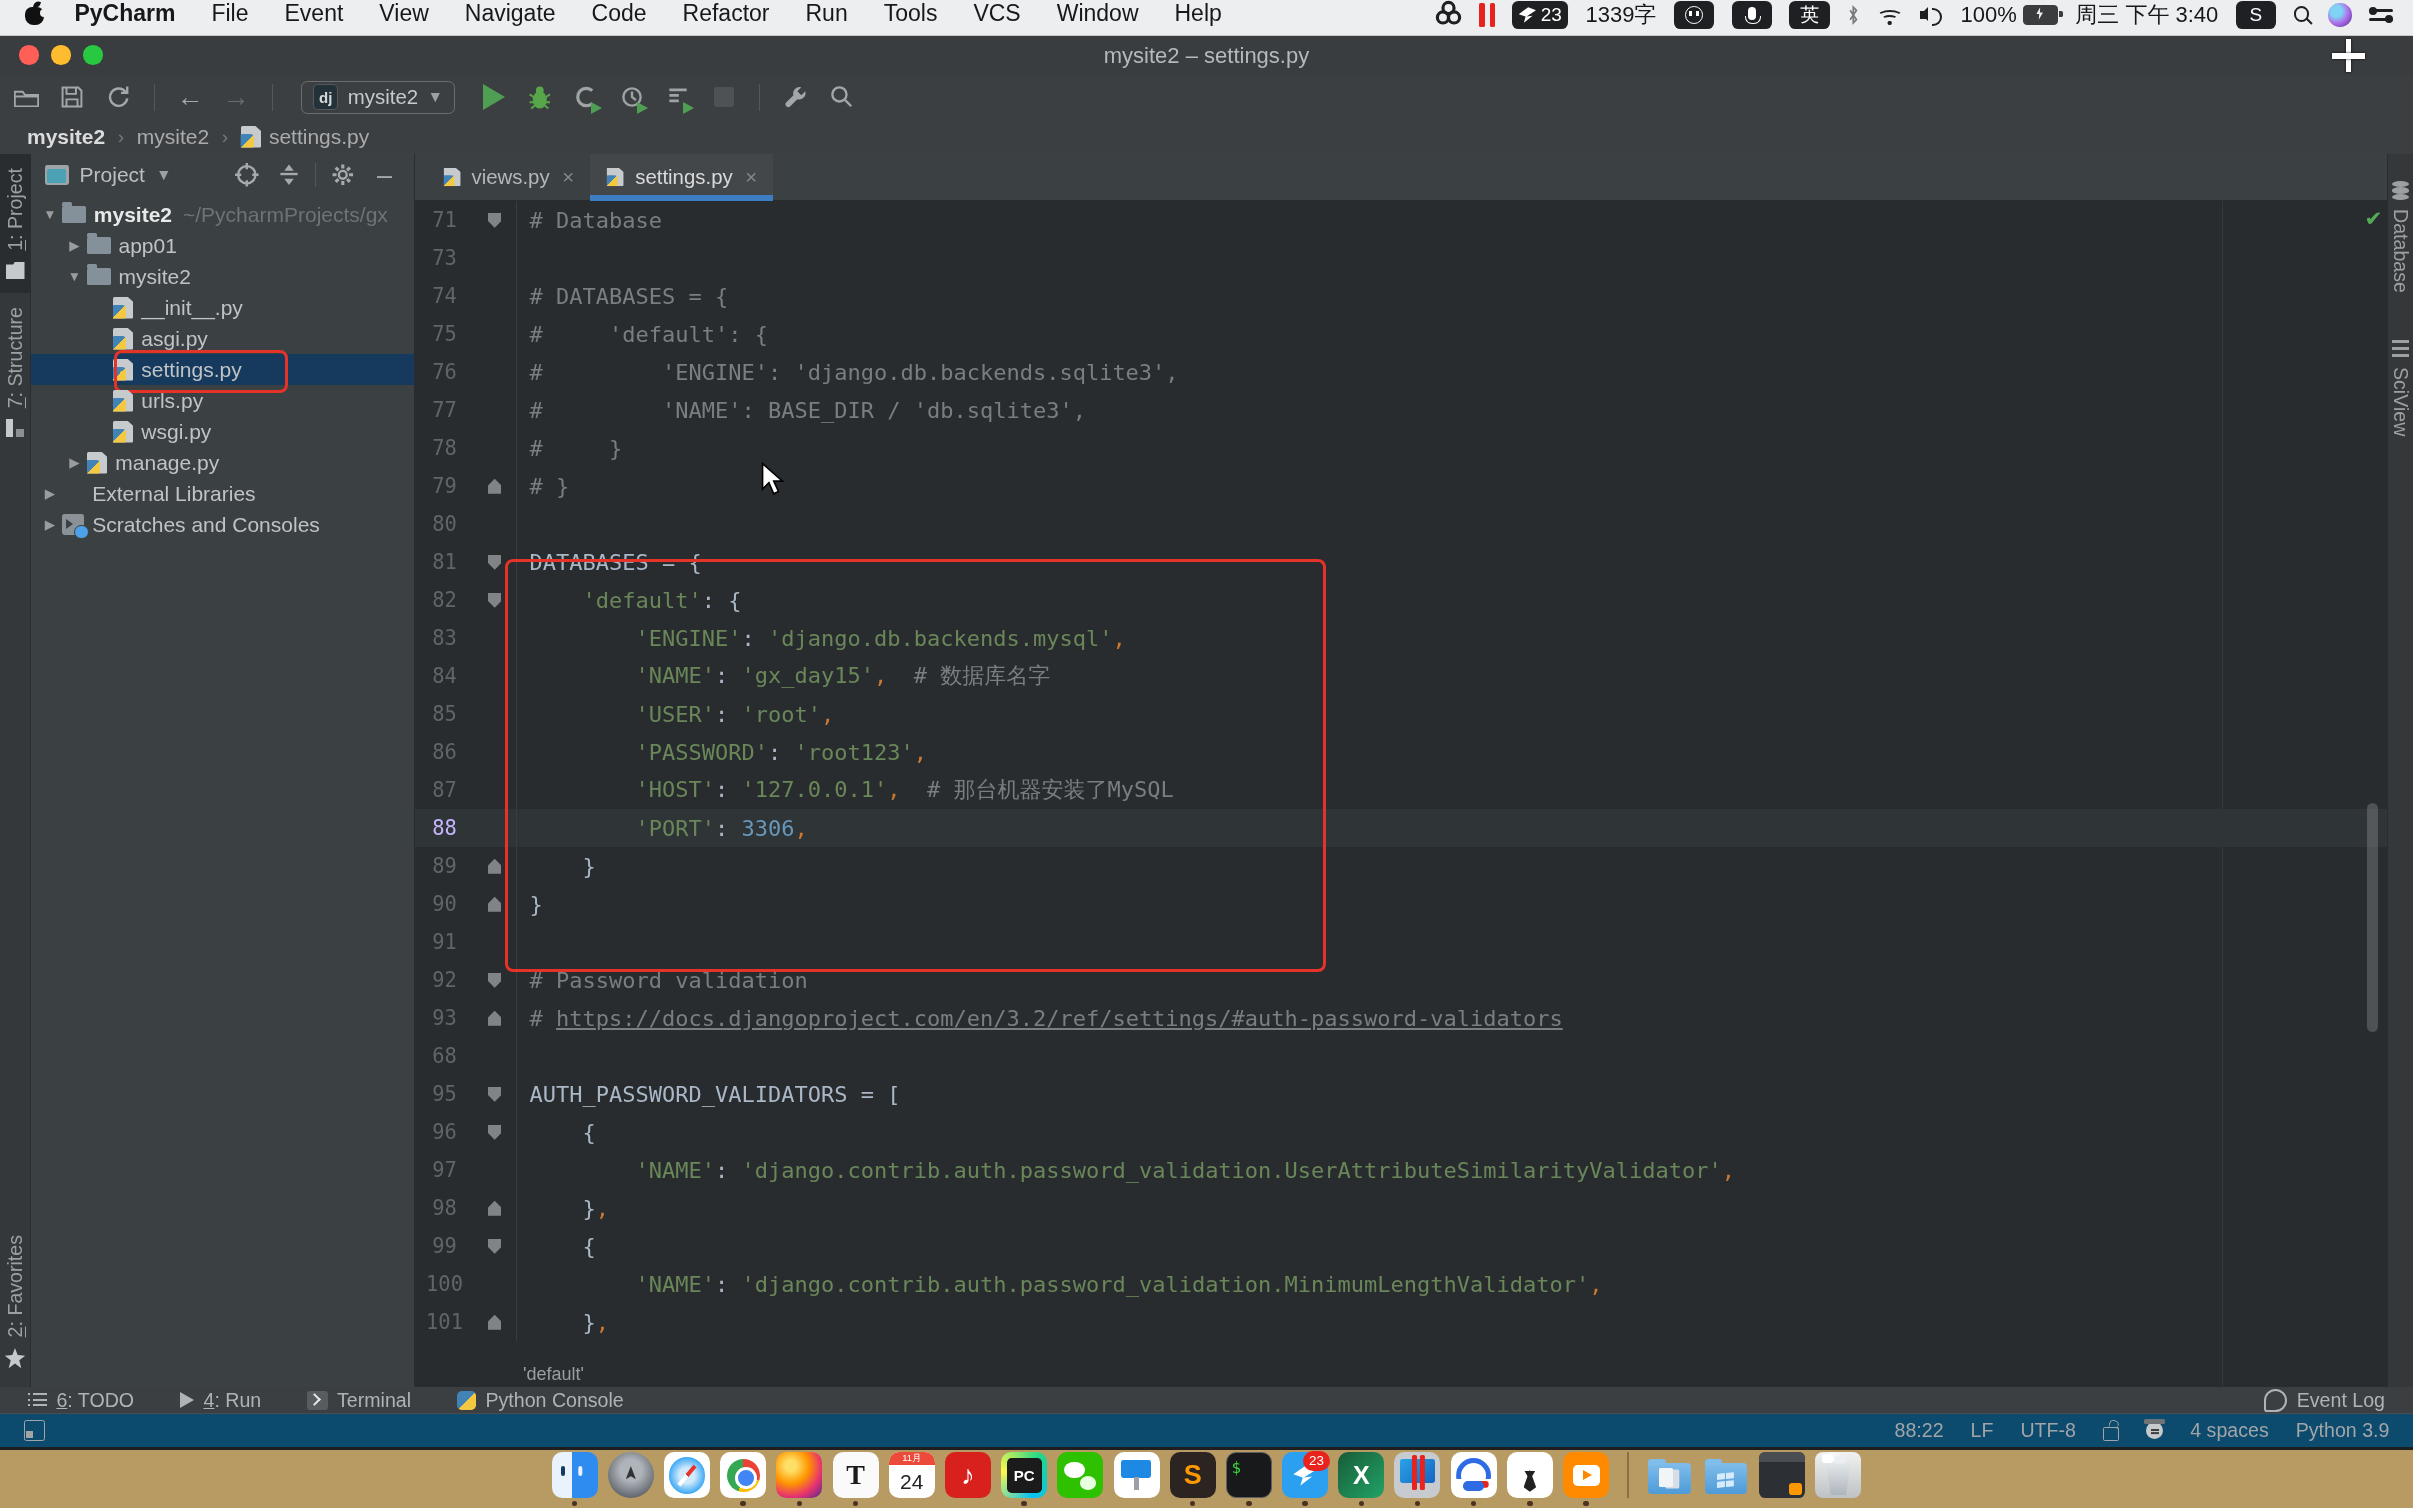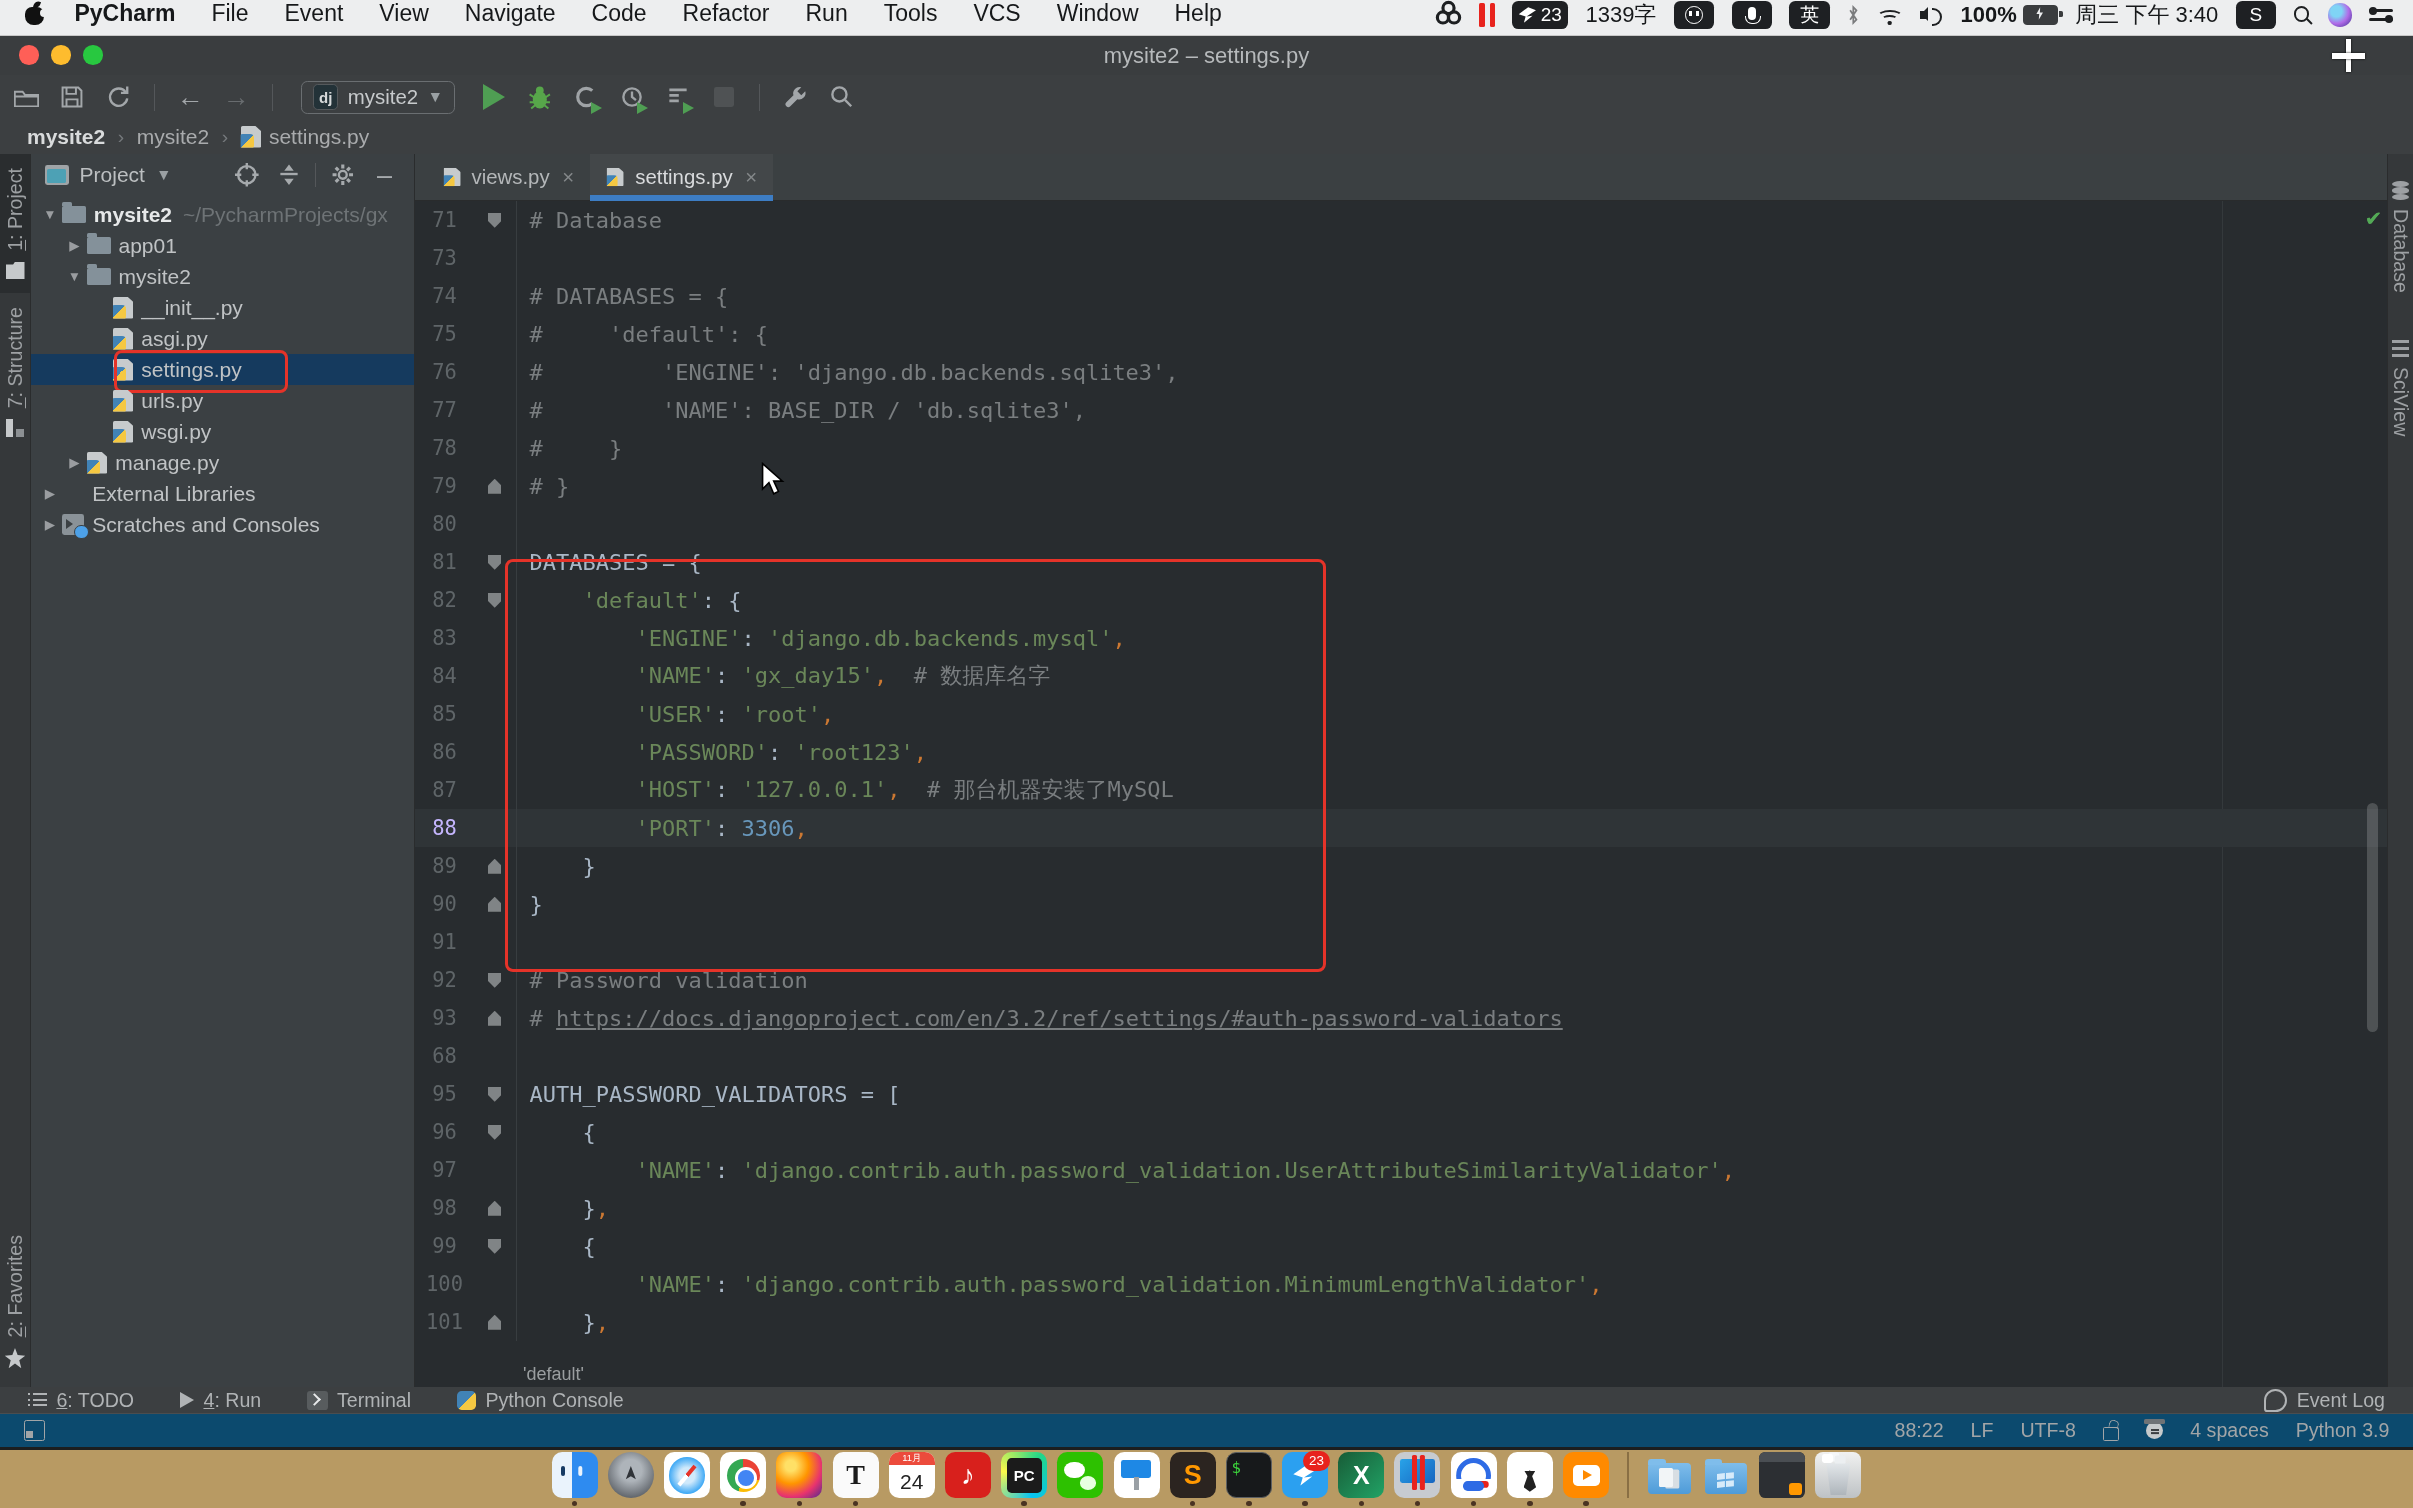--- a/index.html
+++ b/index.html
@@ -28,21 +28,21 @@
   .bt-ic svg{display:block;}
   .wifi-ic{width:25px;height:19px;position:relative;}
   .wifi-ic span{position:absolute;left:50%;transform:translateX(-50%);border:2.4px solid #1d1f21;border-bottom:none;border-left-color:transparent;border-right-color:transparent;border-radius:50% 50% 0 0;}
   .wifi-ic .w1{bottom:0;width:4.7px;height:3.1px;background:#1d1f21;border:none;border-radius:50%;}
   .wifi-ic .w2{bottom:1.6px;width:12.6px;height:6.3px;}
   .wifi-ic .w3{bottom:1.6px;width:22px;height:11px;}
   .vol-ic{width:23.6px;height:19px;position:relative;}
   .vol-ic::before{content:"";position:absolute;left:0;top:5.5px;width:6.3px;height:7.9px;background:#1d1f21;}
   .vol-ic::after{content:"";position:absolute;left:1.6px;top:1.6px;border-right:7.9px solid #1d1f21;border-top:7.9px solid transparent;border-bottom:7.9px solid transparent;}
   .vol-ic .wv{position:absolute;left:12.6px;top:2.4px;width:7.9px;height:14px;border:2.4px solid #1d1f21;border-left:none;border-radius:0 9.4px 9.4px 0;}
-  .batt{display:flex;align-items:center;gap:6.3px;font-weight:bold;}
+  .batt{display:flex;align-items:center;gap:6.3px;}
   .batt-body{width:33px;height:17.3px;border:1.6px solid #3a3c3e;border-radius:3.9px;position:relative;background:#3a3c3e;}
   .batt-body::after{content:"";position:absolute;right:-5.5px;top:4.7px;width:3.1px;height:6.3px;background:#3a3c3e;border-radius:0 1.6px 1.6px 0;}
   .batt-bolt{position:absolute;left:11px;top:0.8px;width:9.4px;height:12.6px;background:#EDEEEF;clip-path:polygon(55% 0,15% 55%,45% 55%,40% 100%,85% 42%,52% 42%);}
   .spot-ic{width:17.3px;height:17.3px;position:relative;}
   .spot-ic::before{content:"";position:absolute;left:0;top:0;width:11.8px;height:11.8px;border:2.4px solid #1d1f21;border-radius:50%;}
   .spot-ic::after{content:"";position:absolute;right:0;bottom:-0.8px;width:2.4px;height:7.9px;background:#1d1f21;transform:rotate(-45deg);}
   .siri-ic{width:23.6px;height:23.6px;border-radius:50%;background:radial-gradient(circle at 35% 35%,#7fd4f5 0 25%,#b06ce8 55%,#3a2c8f 100%);}
   .cc-ic{display:flex;flex-direction:column;gap:5.5px;}
   .cc-ic i{display:block;width:23.6px;height:3.1px;background:#1d1f21;border-radius:1.6px;position:relative;}
   .cc-ic i::before{content:"";position:absolute;left:0px;top:-2.4px;width:7.9px;height:7.9px;border-radius:50%;background:#1d1f21;}

